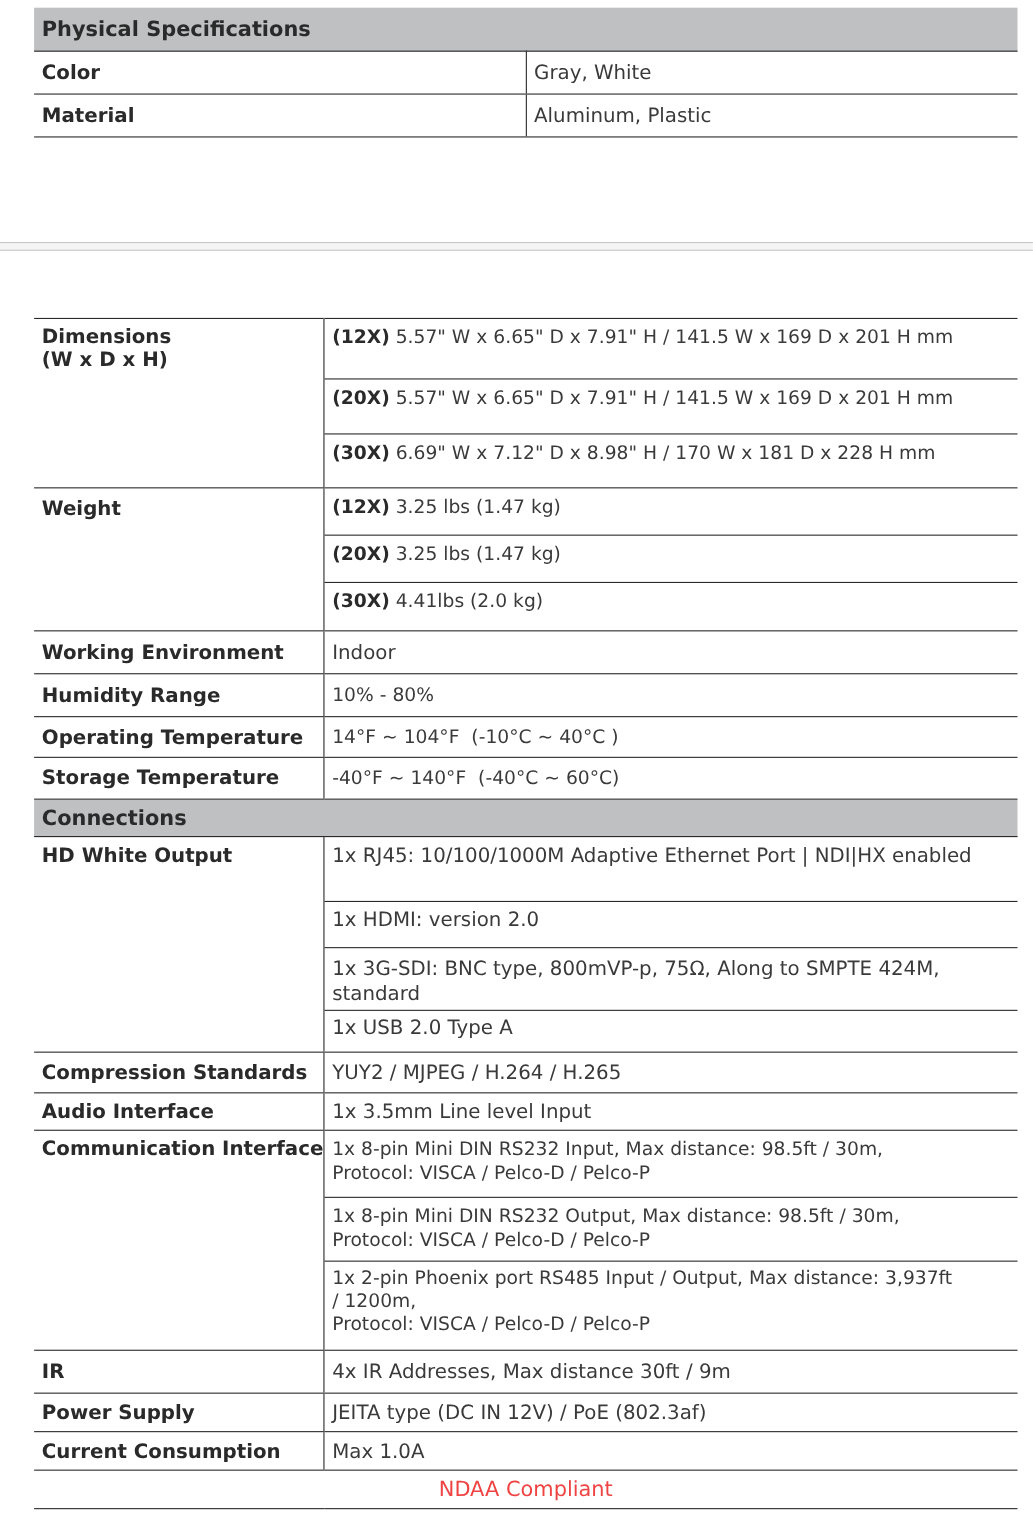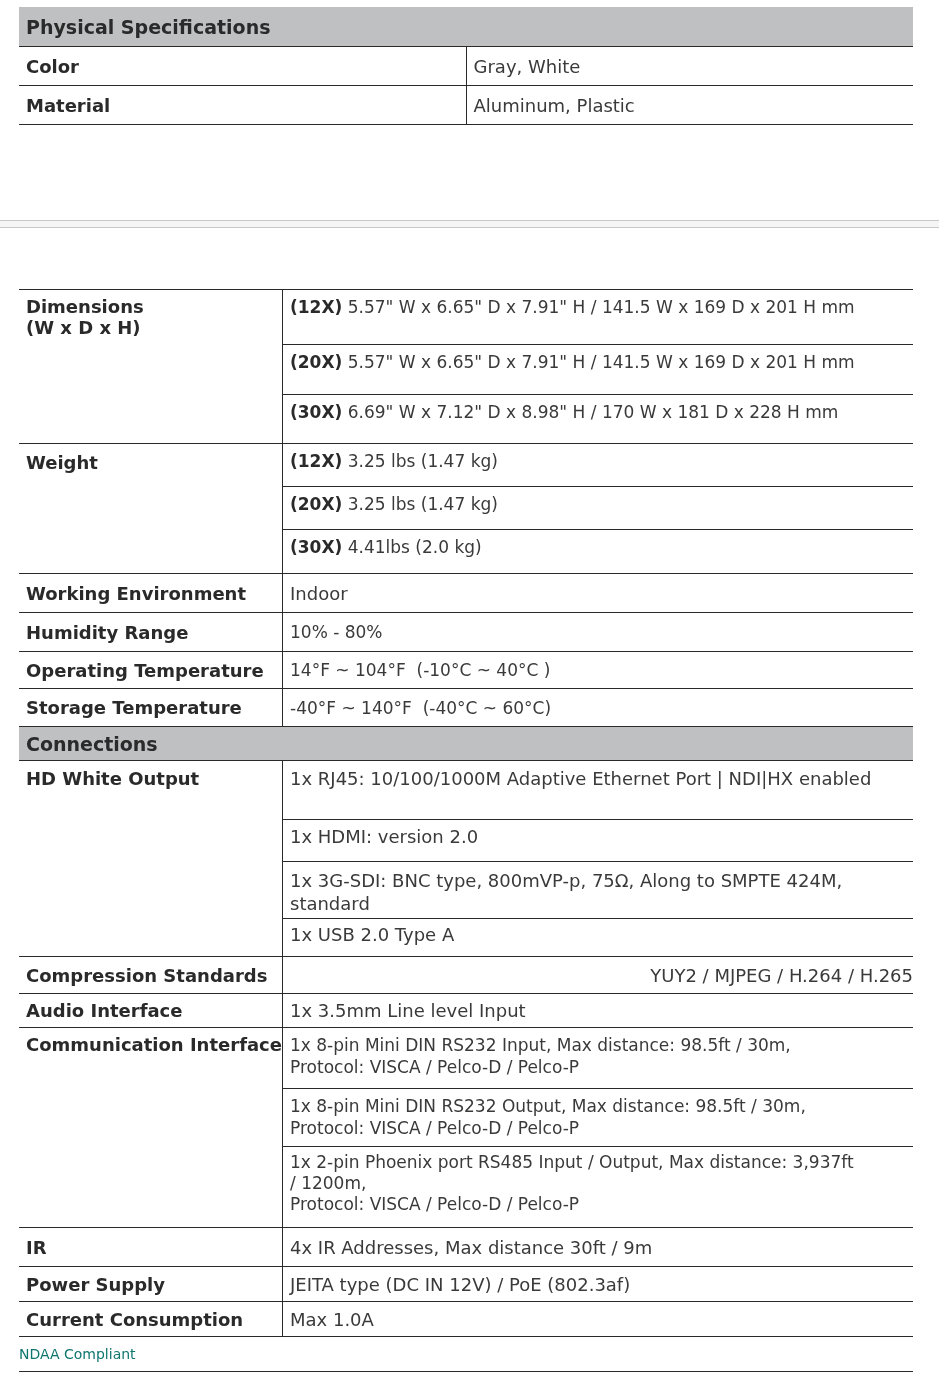--- a/index.html
+++ b/index.html
@@ -2,21 +2,21 @@
 <html><head>
 <meta charset="utf-8">
 <style>
   html, body { margin: 0; padding: 0; background: #ffffff; }
   body {
     width: 939px; height: 1380px; position: relative; overflow: hidden;
     font-family: "DejaVu Sans", "Liberation Sans", sans-serif;
     color: #2a2a2a;
   }
   .tbl {
-    position: absolute; left: 19px; width: 894px;
+    position: absolute; left: 31px; width: 894px;
     border-collapse: collapse; table-layout: fixed;
   }
   .tbl td { padding: 0; vertical-align: top; }
   .lbl { width: 263px; font-weight: bold; font-size: 18px; color: #2a2a2a; }
   .lbl .txt { display: block; padding: 0 0 0 7px; }
   .val { font-size: 18px; color: #3a3a3a; }
   .section-hdr {
     background: #bfc0c2; font-weight: bold; font-size: 19px; color: #2a2a2a;
   }
   .section-hdr .txt { display:block; padding-left:7px; }
@@ -24,21 +24,21 @@
   .vdiv { border-left: 1.5px solid #2a2a2a; }
   .sub { border-bottom: 1.5px solid #2a2a2a; padding-left: 7px; box-sizing: border-box; }
   .sub:last-child { border-bottom: none; }
   .sub b { font-weight: bold; color:#2a2a2a; }
   .smallval { font-size: 17px; }
   .band {
     position: absolute; left: 0; width: 939px; top: 220px; height: 8px;
     background: #f5f5f5; border-top: 1px solid #c8c8c8; border-bottom: 1px solid #c8c8c8;
     box-sizing: border-box;
   }
-  .center-cell { text-align: left; font-size: 14px; color:#0f766e; }
+  .center-cell { text-align: center; font-size: 19px; color:#ef4444; }
 </style>
 </head>
 <body>
 
 <table class="tbl" style="top:7px;">
   <tbody>
       <tr>
     <td colspan="2" class="section-hdr row-border" style="height:39px; vertical-align:middle;">
       <span class="txt">Physical Specifications</span>
     </td>
@@ -126,21 +126,21 @@
       <div class="sub" style="height:42px; padding-top:6px;">1x HDMI: version 2.0</div>
       <div class="sub" style="height:57px; padding-top:7px; line-height:23px; padding-right:40px;">1x 3G-SDI: BNC type, 800mVP-p, 75Ω, Along to SMPTE 424M, standard</div>
       <div class="sub" style="height:37px; padding-top:5px;">1x USB 2.0 Type A</div>
     </td>
   </tr>
 
   <tr>
     <td class="lbl row-border" style="height:36px; vertical-align:middle;">
           <span class="txt">Compression Standards</span>
         </td>
-    <td class="val vdiv row-border" style="vertical-align:middle; padding-left:7px;text-align:right;">YUY2 / MJPEG / H.264 / H.265</td>
+    <td class="val vdiv row-border" style="vertical-align:middle; padding-left:7px;">YUY2 / MJPEG / H.264 / H.265</td>
   </tr>
 
   <tr>
     <td class="lbl row-border" style="height:33px; vertical-align:middle;">
           <span class="txt">Audio Interface</span>
         </td>
     <td class="val vdiv row-border" style="vertical-align:middle; padding-left:7px;">1x 3.5mm Line level Input</td>
   </tr>
 
   <tr>

